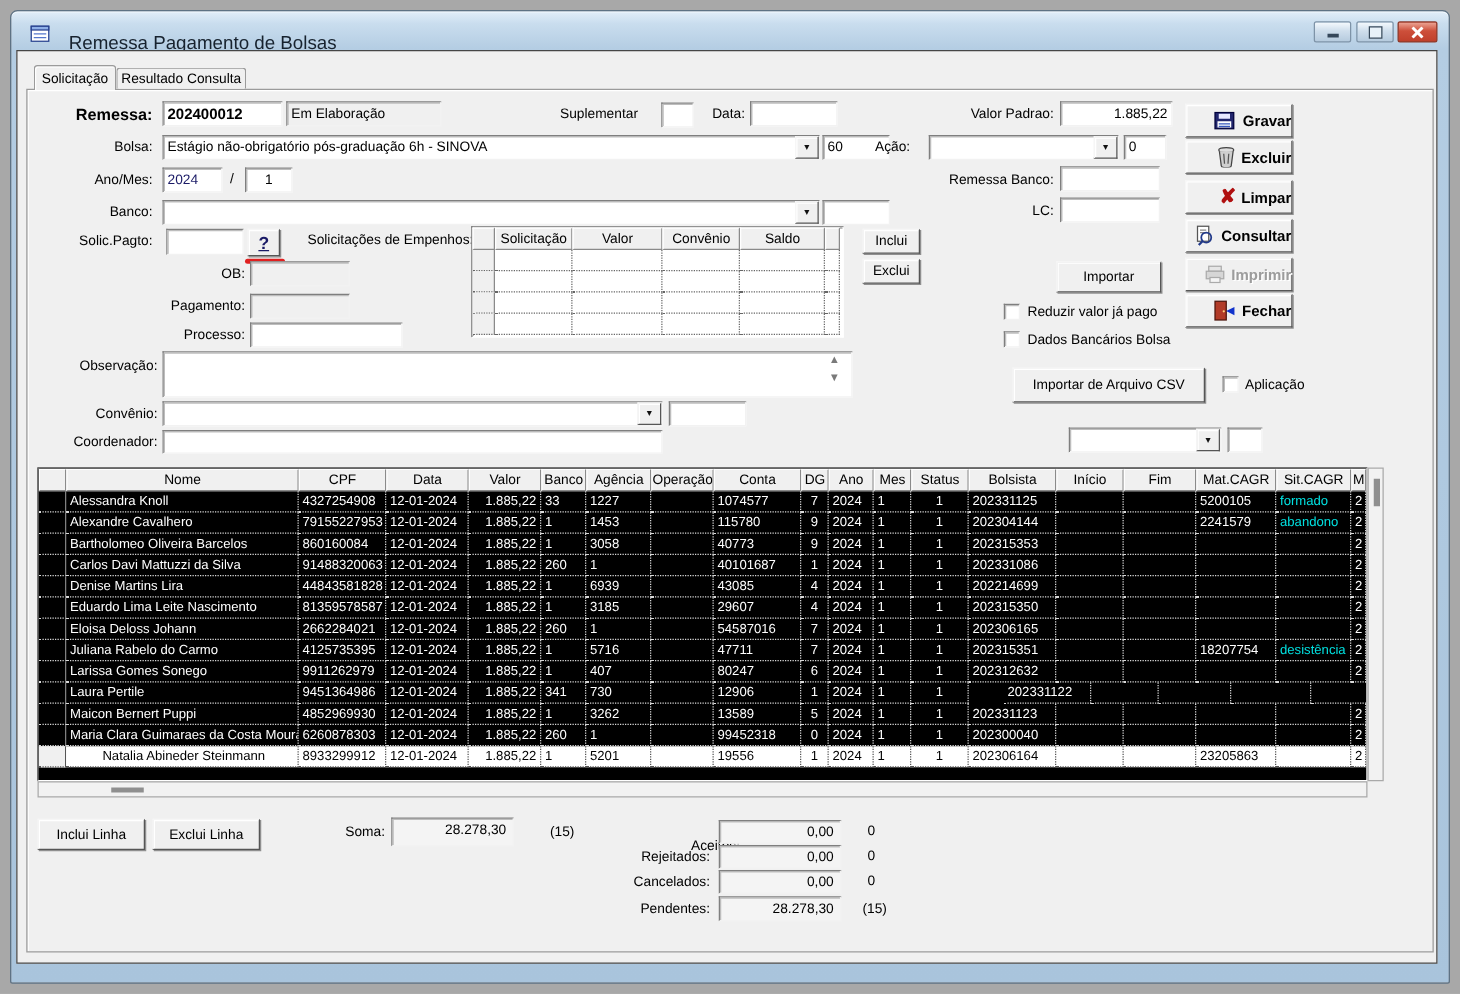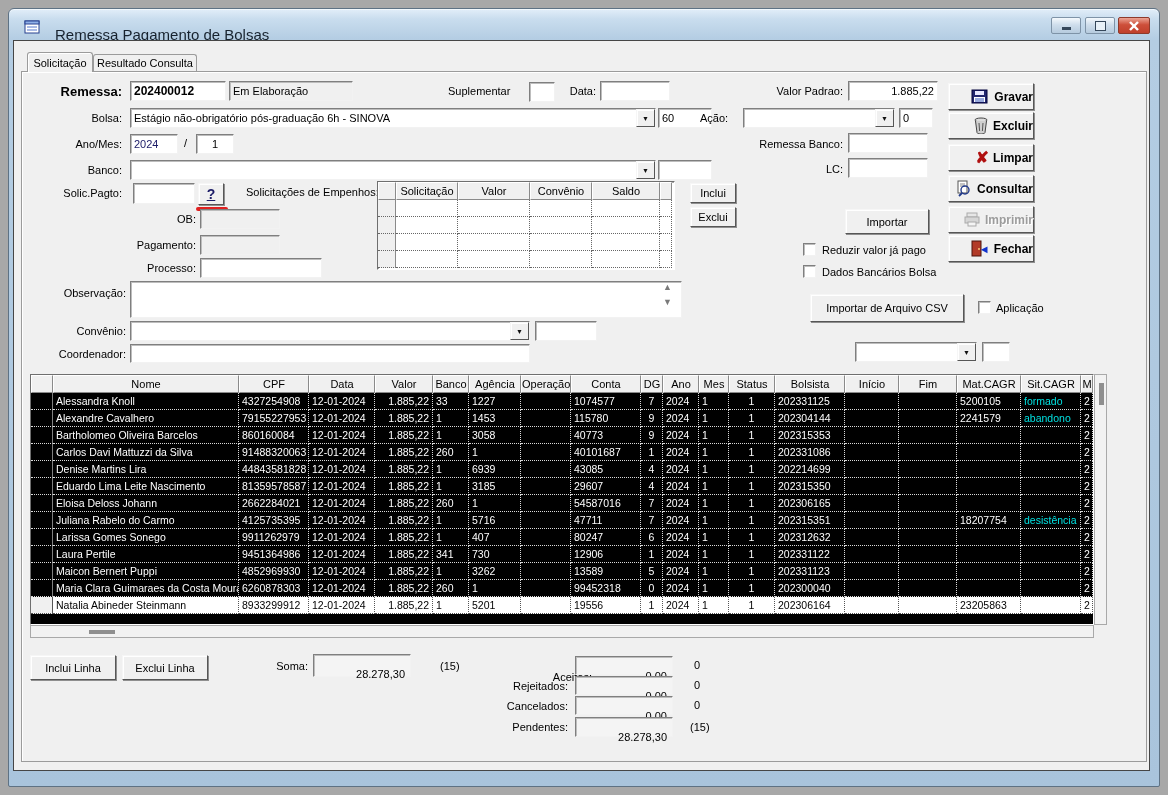--- a/index.html
+++ b/index.html
@@ -65,21 +65,21 @@
   .gc.ar{text-align:right;padding-right:3px;}
   .gc.ac{text-align:center;padding-left:0;}
   .gc.cyan{color:#00e0e0;}
   .partial{height:9px;background:#000;}
 
   .scroll{background:#f2f2f2;border:1px solid #a9a9a9;}
   .thumbv{position:absolute;left:4px;top:8px;width:5px;height:22px;background:#8f8f8f;}
   .thumbh{position:absolute;left:58px;top:4px;width:26px;height:4px;background:#8f8f8f;}
 
   .sumbox{background:#f4f4f4;border:1px solid;border-color:#7f7f7f #f2f2f2 #f2f2f2 #7f7f7f;box-shadow:inset 1px 1px 0 #bdbdbd;
-          font-size:11px;text-align:right;padding:13px 5px 0 0;}
+          font-size:11px;text-align:right;padding:3px 5px 0 0;}
   .redline{background:#e02020;border-radius:2px;}
   .navy{color:#1a1a66;}
   svg{display:block;}
 </style>
 </head>
 <body>
 
 <div class="stage">
 
   <div class="abs win"></div>
@@ -520,21 +520,21 @@
         <div class="gc" style="width: 66px;">12-01-2024</div>
         <div class="gc ar" style="width: 58px;">1.885,22</div>
         <div class="gc" style="width: 36px;">341</div>
         <div class="gc" style="width: 52px;">730</div>
         <div class="gc" style="width: 50px;"></div>
         <div class="gc" style="width: 70px;">12906</div>
         <div class="gc ac" style="width: 22px;">1</div>
         <div class="gc" style="width: 36px;">2024</div>
         <div class="gc" style="width: 30px;">1</div>
         <div class="gc ac" style="width: 46px;">1</div>
-        <div class="gc" style="width: 70px;">202331122</div>
+        <div class="gc" style="width: 70px; margin-left: 28px;">202331122</div>
         <div class="gc" style="width: 54px;"></div>
         <div class="gc" style="width: 58px;"></div>
         <div class="gc" style="width: 64px;"></div>
         <div class="gc" style="width: 60px;"></div>
         <div class="gc" style="width: 12px;">2</div>
       </div>
       <div class="grow drow">
         <div class="gc rh" style="width: 22px;"></div>
         <div class="gc" style="width: 186px;">Maicon Bernert Puppi</div>
         <div class="gc" style="width: 70px;">4852969930</div>
@@ -571,21 +571,21 @@
         <div class="gc ac" style="width: 46px;">1</div>
         <div class="gc" style="width: 70px;">202300040</div>
         <div class="gc" style="width: 54px;"></div>
         <div class="gc" style="width: 58px;"></div>
         <div class="gc" style="width: 64px;"></div>
         <div class="gc" style="width: 60px;"></div>
         <div class="gc" style="width: 12px;">2</div>
       </div>
       <div class="grow drow sel">
         <div class="gc rh" style="width: 22px;"></div>
-        <div class="gc" style="width: 186px;">Natalia Abineder Steinmann</div>
+        <div class="gc" style="width: 186px; text-align: center;">Natalia Abineder Steinmann</div>
         <div class="gc" style="width: 70px;">8933299912</div>
         <div class="gc" style="width: 66px;">12-01-2024</div>
         <div class="gc ar" style="width: 58px;">1.885,22</div>
         <div class="gc" style="width: 36px;">1</div>
         <div class="gc" style="width: 52px;">5201</div>
         <div class="gc" style="width: 50px;"></div>
         <div class="gc" style="width: 70px;">19556</div>
         <div class="gc ac" style="width: 22px;">1</div>
         <div class="gc" style="width: 36px;">2024</div>
         <div class="gc" style="width: 30px;">1</div>

